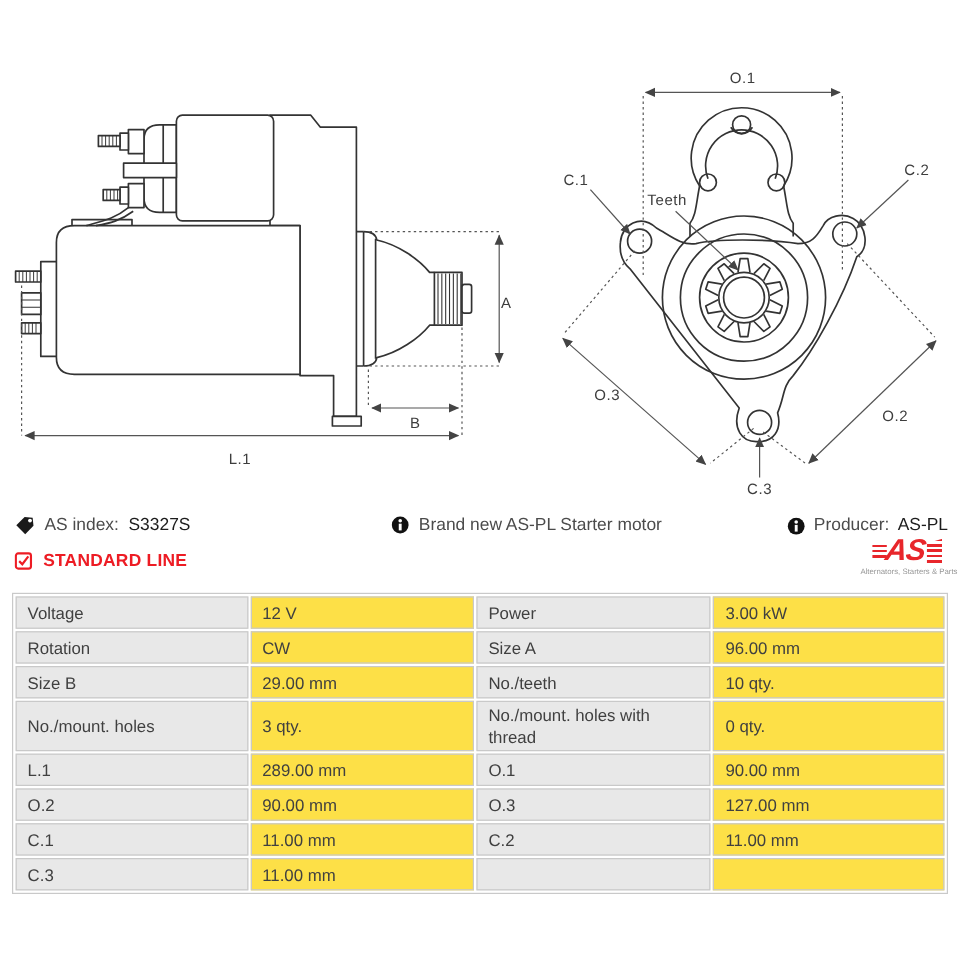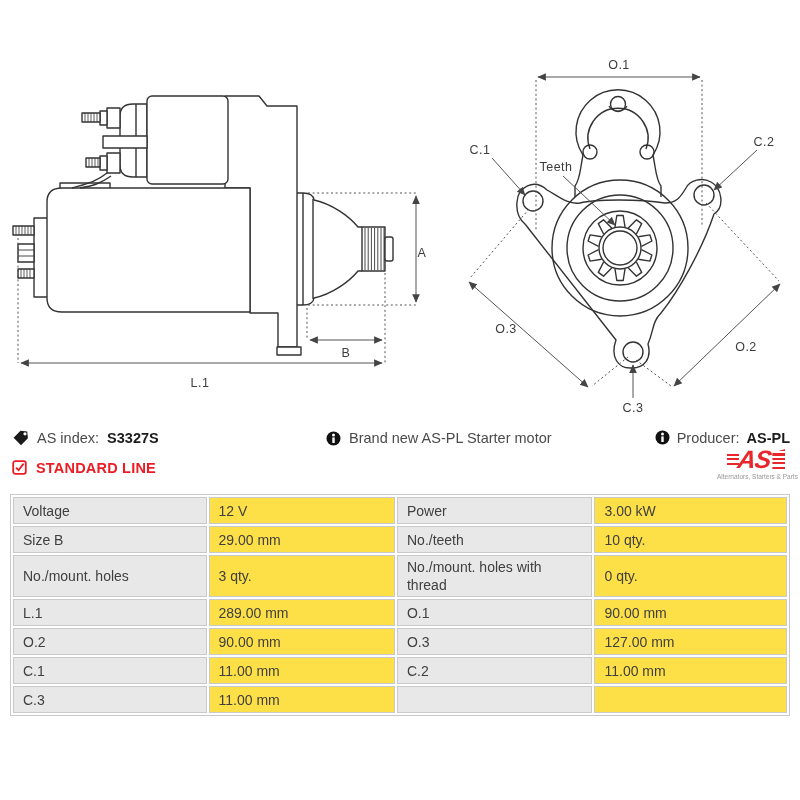--- a/index.html
+++ b/index.html
@@ -5,23 +5,23 @@
   html,body{margin:0;padding:0;}
   body{width:800px;height:800px;background:#fff;position:relative;overflow:hidden;
        font-family:"Liberation Sans",sans-serif;}
   .abs{position:absolute;}
   svg text{font-family:"Liberation Sans",sans-serif;font-size:12.5px;fill:#3d3d3d;letter-spacing:.5px;}
   
   .meta-row{position:absolute;left:12px;width:778px;display:flex;align-items:center;
             font-size:14.5px;color:#4b4b4b;gap:26px;}
   .meta1{top:430px;} .meta2{top:460px;}
   .z1{width:288px;display:flex;align-items:center;gap:8px;}
-  .z2{flex:1;display:flex;align-items:flex-end;gap:8px;}
-  .z3{display:flex;gap:7px;justify-content:flex-end;}
-  .bold{color:#1c1c1c;font-weight:bold;}
+  .z2{flex:1;display:flex;align-items:flex-start;gap:8px;}
+  .z3{display:flex;align-items:center;gap:7px;justify-content:flex-end;}
+  .bold{color:#1c1c1c;font-weight:normal;}
   .red-bold{color:#ed1c24;font-weight:bold;letter-spacing:.2px;}
   .ico{display:inline-flex;flex:0 0 auto;}
   
   .logo{position:absolute;top:447px;right:5px;width:78px;text-align:center;}
   .logo-mark{position:relative;height:25px;display:flex;align-items:center;justify-content:center;}
   .logo-as{font-style:italic;font-weight:bold;font-size:25px;line-height:23px;color:#e8262b;
            transform:skewX(-8deg);letter-spacing:-1px;}
   .logo-lines{width:12px;height:12px;margin-right:-1px;
               background:repeating-linear-gradient(180deg,#e8262b 0 2px,rgba(0,0,0,0) 2px 4.4px);}
   .logo-flag{width:13px;height:21px;margin-left:2px;
@@ -233,20 +233,26 @@
       <col style="width:192px">
     </colgroup>
   <tbody>
     <tr>
       <td class="lbl">Voltage</td>
       <td class="val">12 V</td>
       <td class="lbl">Power</td>
       <td class="val">3.00 kW</td>
     </tr>
     <tr>
+      <td class="lbl">Rotation</td>
+      <td class="val">CW</td>
+      <td class="lbl">Size A</td>
+      <td class="val">96.00 mm</td>
+    </tr>
+    <tr>
       <td class="lbl">Size B</td>
       <td class="val">29.00 mm</td>
       <td class="lbl">No./teeth</td>
       <td class="val">10 qty.</td>
     </tr>
     <tr>
       <td class="lbl">No./mount. holes</td>
       <td class="val">3 qty.</td>
       <td class="lbl">No./mount. holes with thread</td>
       <td class="val">0 qty.</td>

